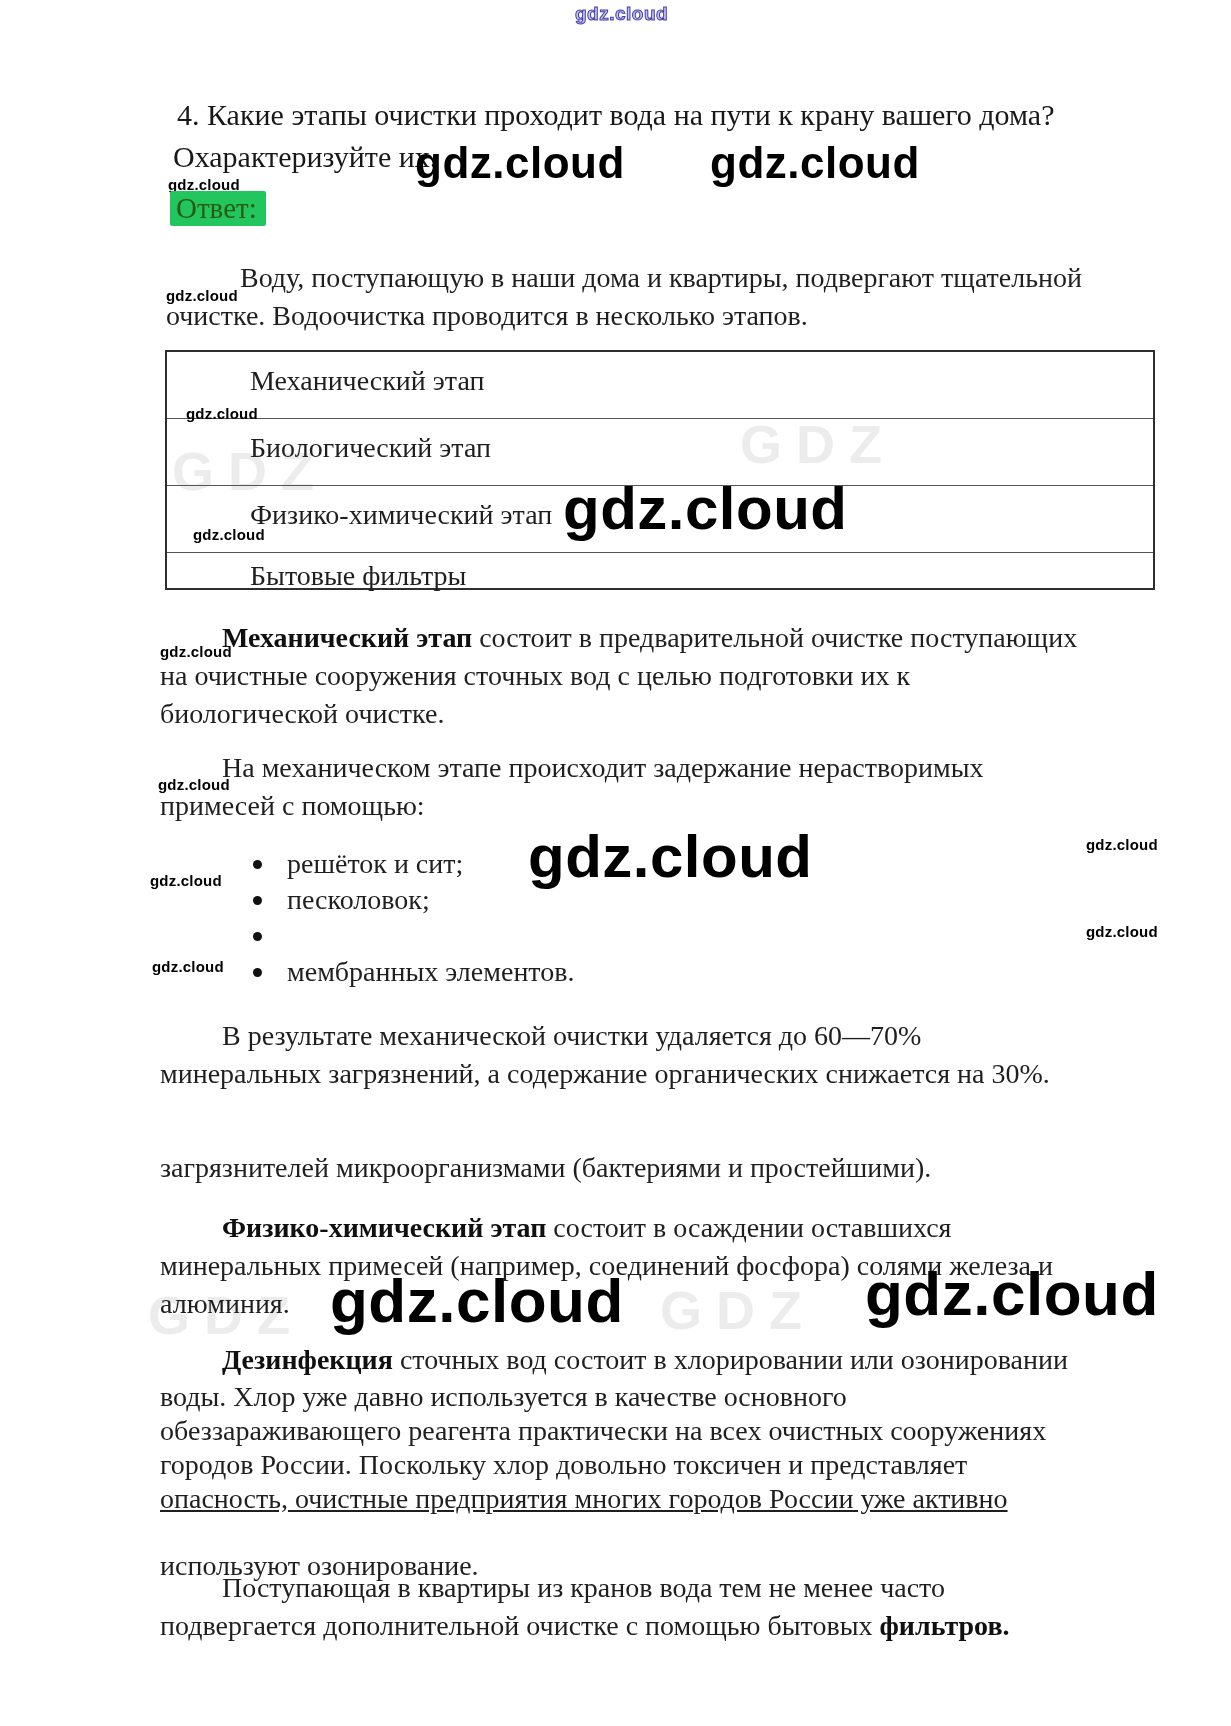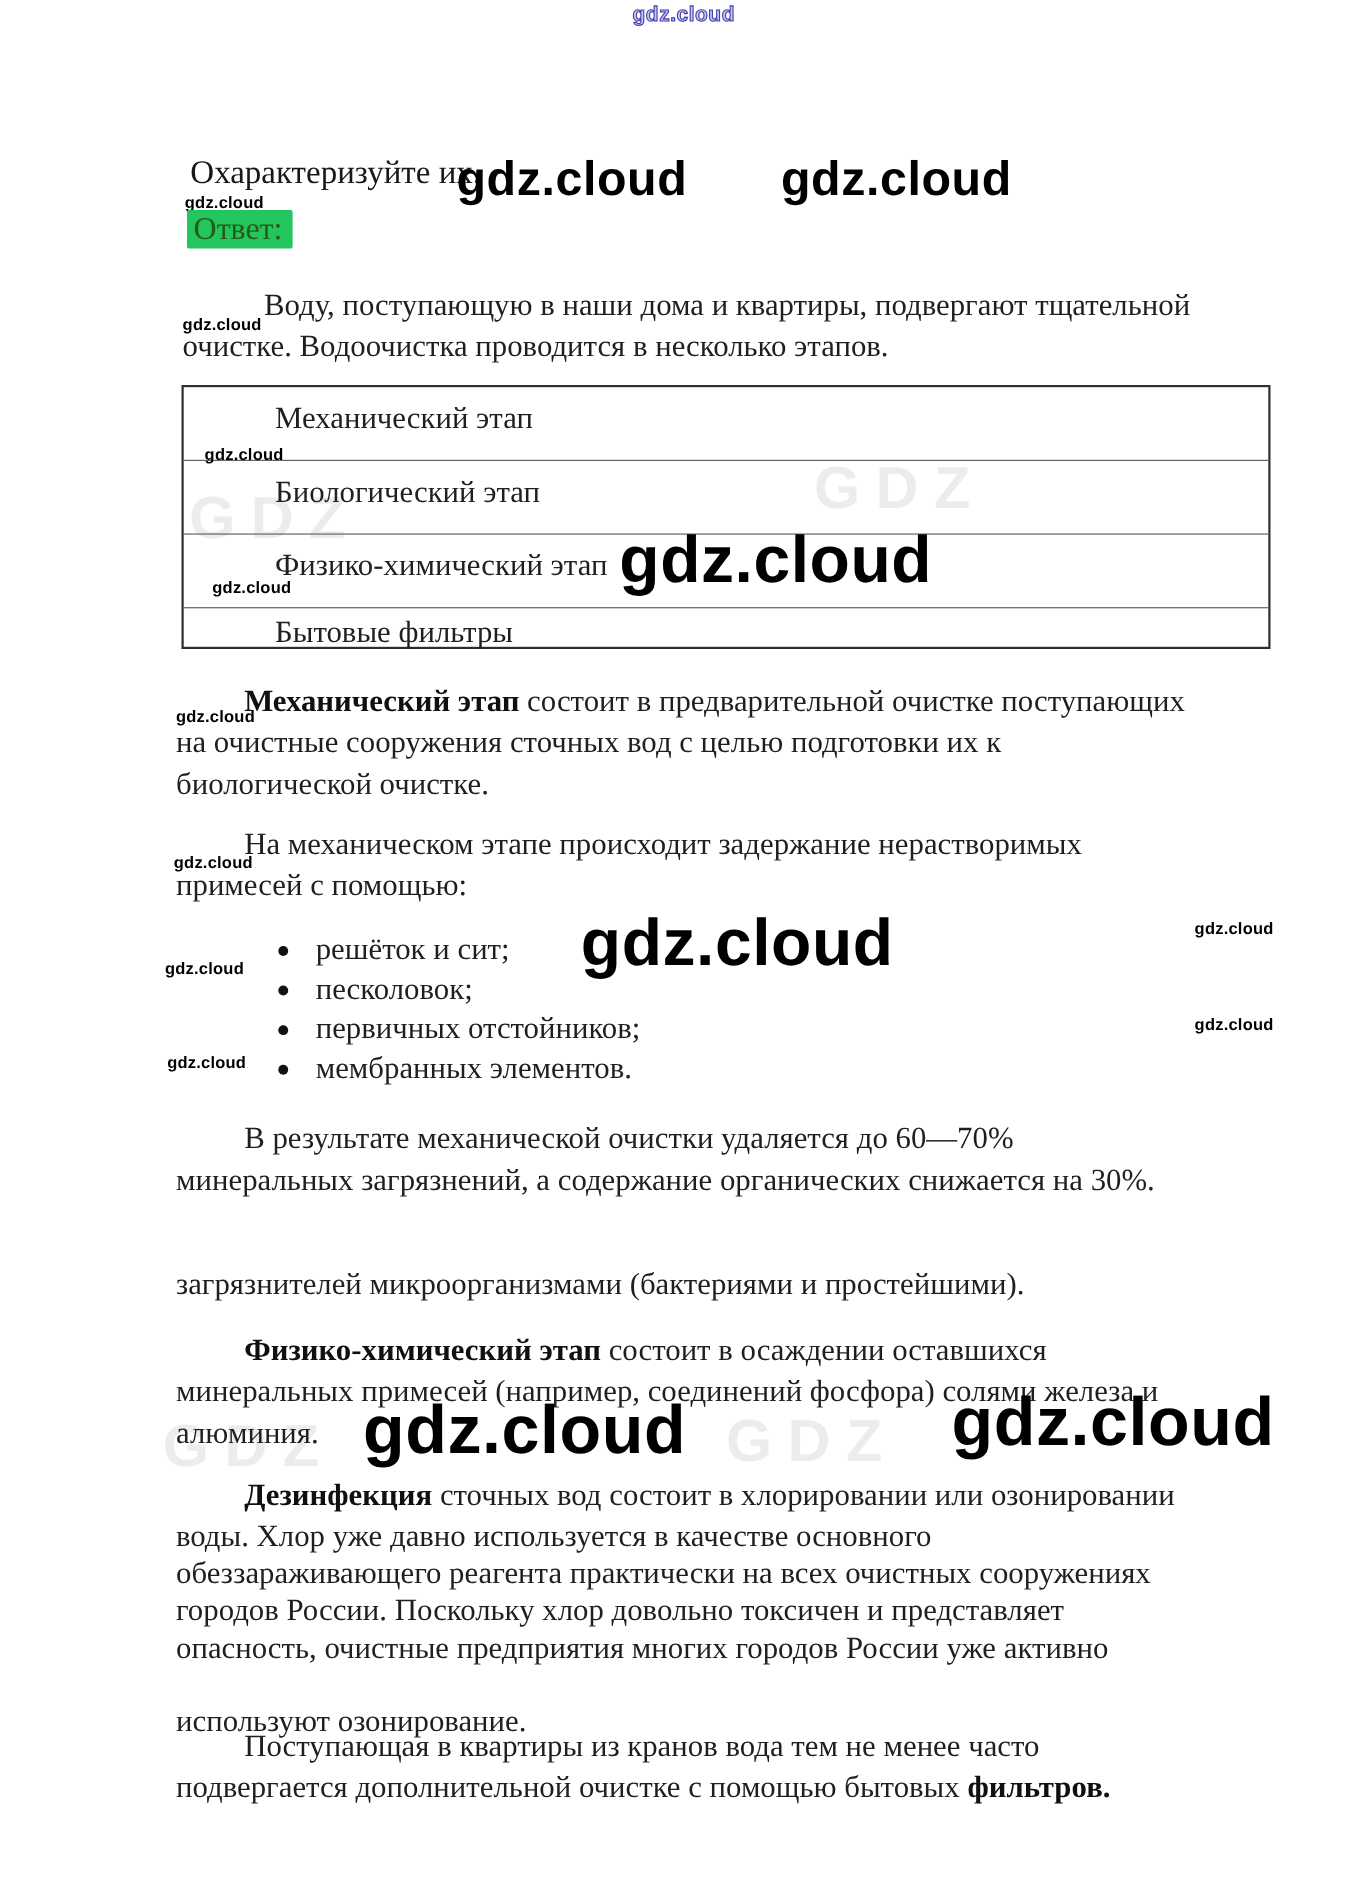--- a/index.html
+++ b/index.html
@@ -44,20 +44,21 @@
 
 <div id="page">
 
   <div class="abs faint" style="left:172px;top:440px;">GDZ</div>
   <div class="abs faint" style="left:740px;top:413px;">GDZ</div>
   <div class="abs faint" style="left:148px;top:1284px;">GDZ</div>
   <div class="abs faint" style="left:660px;top:1279px;">GDZ</div>
 
   <div class="abs wm-top" style="left:575px;top:3px;">gdz.cloud</div>
 
+  <div class="abs q" style="left:177px;top:98px;">4. Какие этапы очистки проходит вода на пути к крану вашего дома?</div>
   <div class="abs q" style="left:173px;top:140px;">Охарактеризуйте их.</div>
 
   <div class="abs wm wm-big" style="left:415px;top:138px;font-size:44px;">gdz.cloud</div>
   <div class="abs wm wm-big" style="left:710px;top:138px;font-size:44px;">gdz.cloud</div>
 
   <div class="abs wm wm-sm" style="left:168px;top:176px;">gdz.cloud</div>
   <div class="abs badge" style="left:170px;top:191px;background:#22c55e;color:#275c13;">Ответ:</div>
 
   <div class="abs t" style="left:240px;top:262px;">Воду, поступающую в наши дома и квартиры, подвергают тщательной</div>
   <div class="abs t" style="left:166px;top:300px;">очистке. Водоочистка проводится в несколько этапов.</div>
@@ -83,21 +84,20 @@
 
   <div class="abs t" style="left:222px;top:752px;">На механическом этапе происходит задержание нерастворимых</div>
   <div class="abs t" style="left:160px;top:790px;">примесей с помощью:</div>
   <div class="abs wm wm-sm" style="left:158px;top:776px;">gdz.cloud</div>
 
   <div class="dot" style="left:253px;top:860px;"></div>
   <div class="abs t" style="left:287px;top:848px;">решёток и сит;</div>
   <div class="dot" style="left:253px;top:896px;"></div>
   <div class="abs t" style="left:287px;top:884px;font-family:Liberation Serif, serif;">песколовок;</div>
   <div class="dot" style="left:253px;top:932px;"></div>
-  <div class="abs t" style="left:287px;top:920px;">первичных отстойников;</div>
   <div class="dot" style="left:253px;top:968px;"></div>
   <div class="abs t" style="left:287px;top:956px;">мембранных элементов.</div>
 
   <div class="abs wm wm-big" style="left:528px;top:822px;font-size:60px;">gdz.cloud</div>
   <div class="abs wm wm-sm" style="left:150px;top:872px;">gdz.cloud</div>
   <div class="abs wm wm-sm" style="left:152px;top:958px;">gdz.cloud</div>
   <div class="abs wm wm-sm" style="left:1086px;top:836px;">gdz.cloud</div>
   <div class="abs wm wm-sm" style="left:1086px;top:923px;">gdz.cloud</div>
 
   <div class="abs t" style="left:222px;top:1020px;">В результате механической очистки удаляется до 60—70%</div>
@@ -109,19 +109,19 @@
   <div class="abs t" style="left:160px;top:1250px;">минеральных примесей (например, соединений фосфора) солями железа и</div>
   <div class="abs t" style="left:160px;top:1288px;">алюминия.</div>
 
   <div class="abs wm wm-big" style="left:330px;top:1265px;font-size:62px;">gdz.cloud</div>
   <div class="abs wm wm-big" style="left:865px;top:1258px;font-size:62px;">gdz.cloud</div>
 
   <div class="abs t" style="left:222px;top:1344px;"><span class="b">Дезинфекция</span><span> сточных вод состоит в хлорировании или озонировании</span></div>
   <div class="abs t" style="left:160px;top:1381px;text-align:center;">воды. Хлор уже давно используется в качестве основного</div>
   <div class="abs t" style="left:160px;top:1415px;">обеззараживающего реагента практически на всех очистных сооружениях</div>
   <div class="abs t" style="left:160px;top:1449px;">городов России. Поскольку хлор довольно токсичен и представляет</div>
-  <div class="abs t" style="left:160px;top:1483px;">опасность, очистные предприятия многих городов России уже активно</div>
+  <div class="abs t" style="left:160px;top:1483px;text-decoration:underline;">опасность, очистные предприятия многих городов России уже активно</div>
   <div class="abs t" style="left:160px;top:1516px;margin-top:34px;">используют озонирование.</div>
 
   <div class="abs t" style="left:222px;top:1572px;">Поступающая в квартиры из кранов вода тем не менее часто</div>
   <div class="abs t" style="left:160px;top:1610px;"><span>подвергается дополнительной очистке с помощью бытовых </span><span class="b">фильтров.</span></div>
 
 </div>
 
 </body></html>

